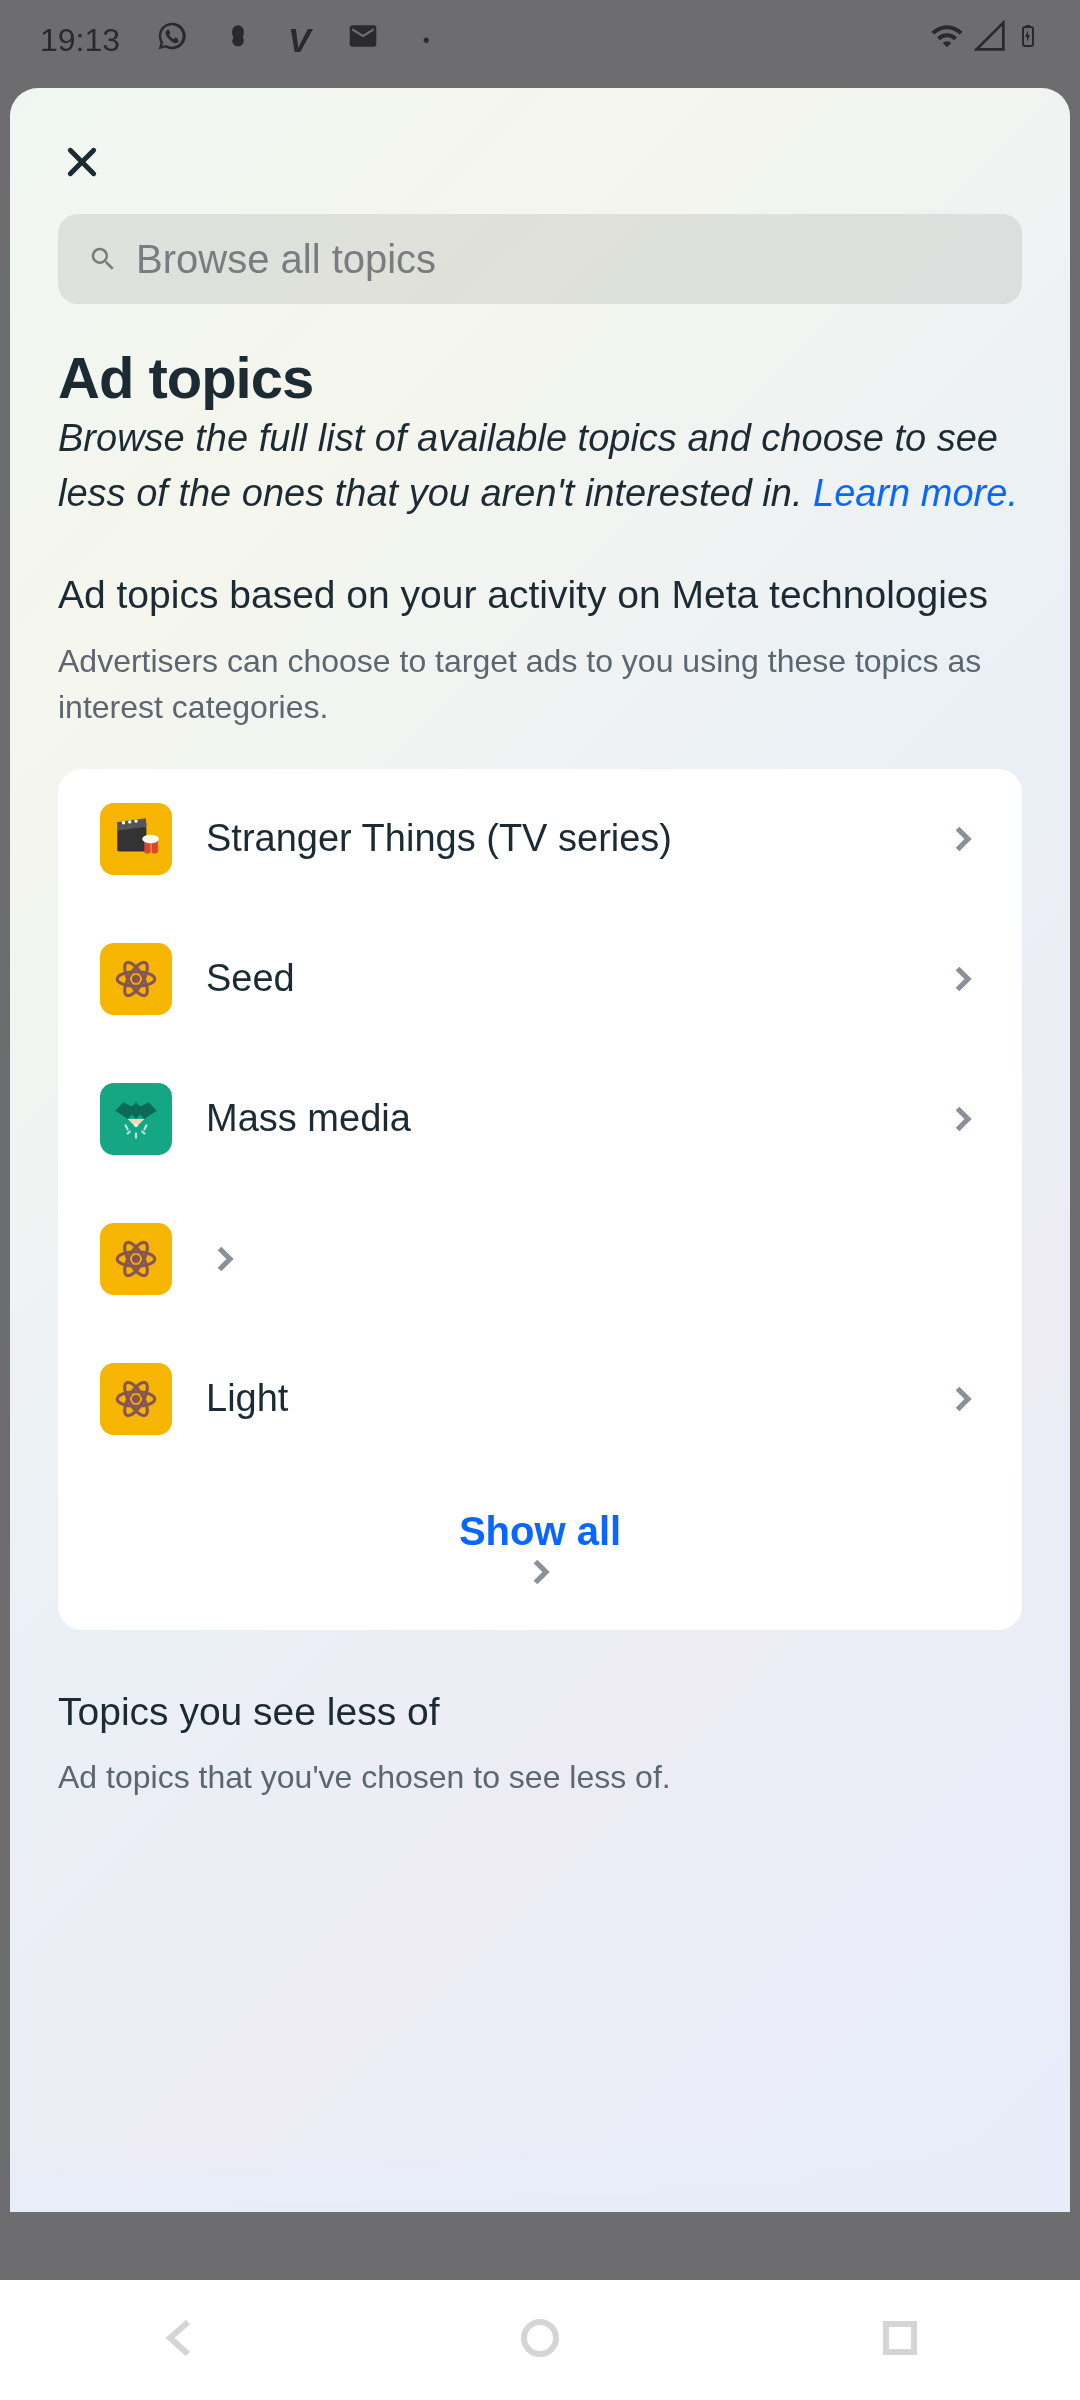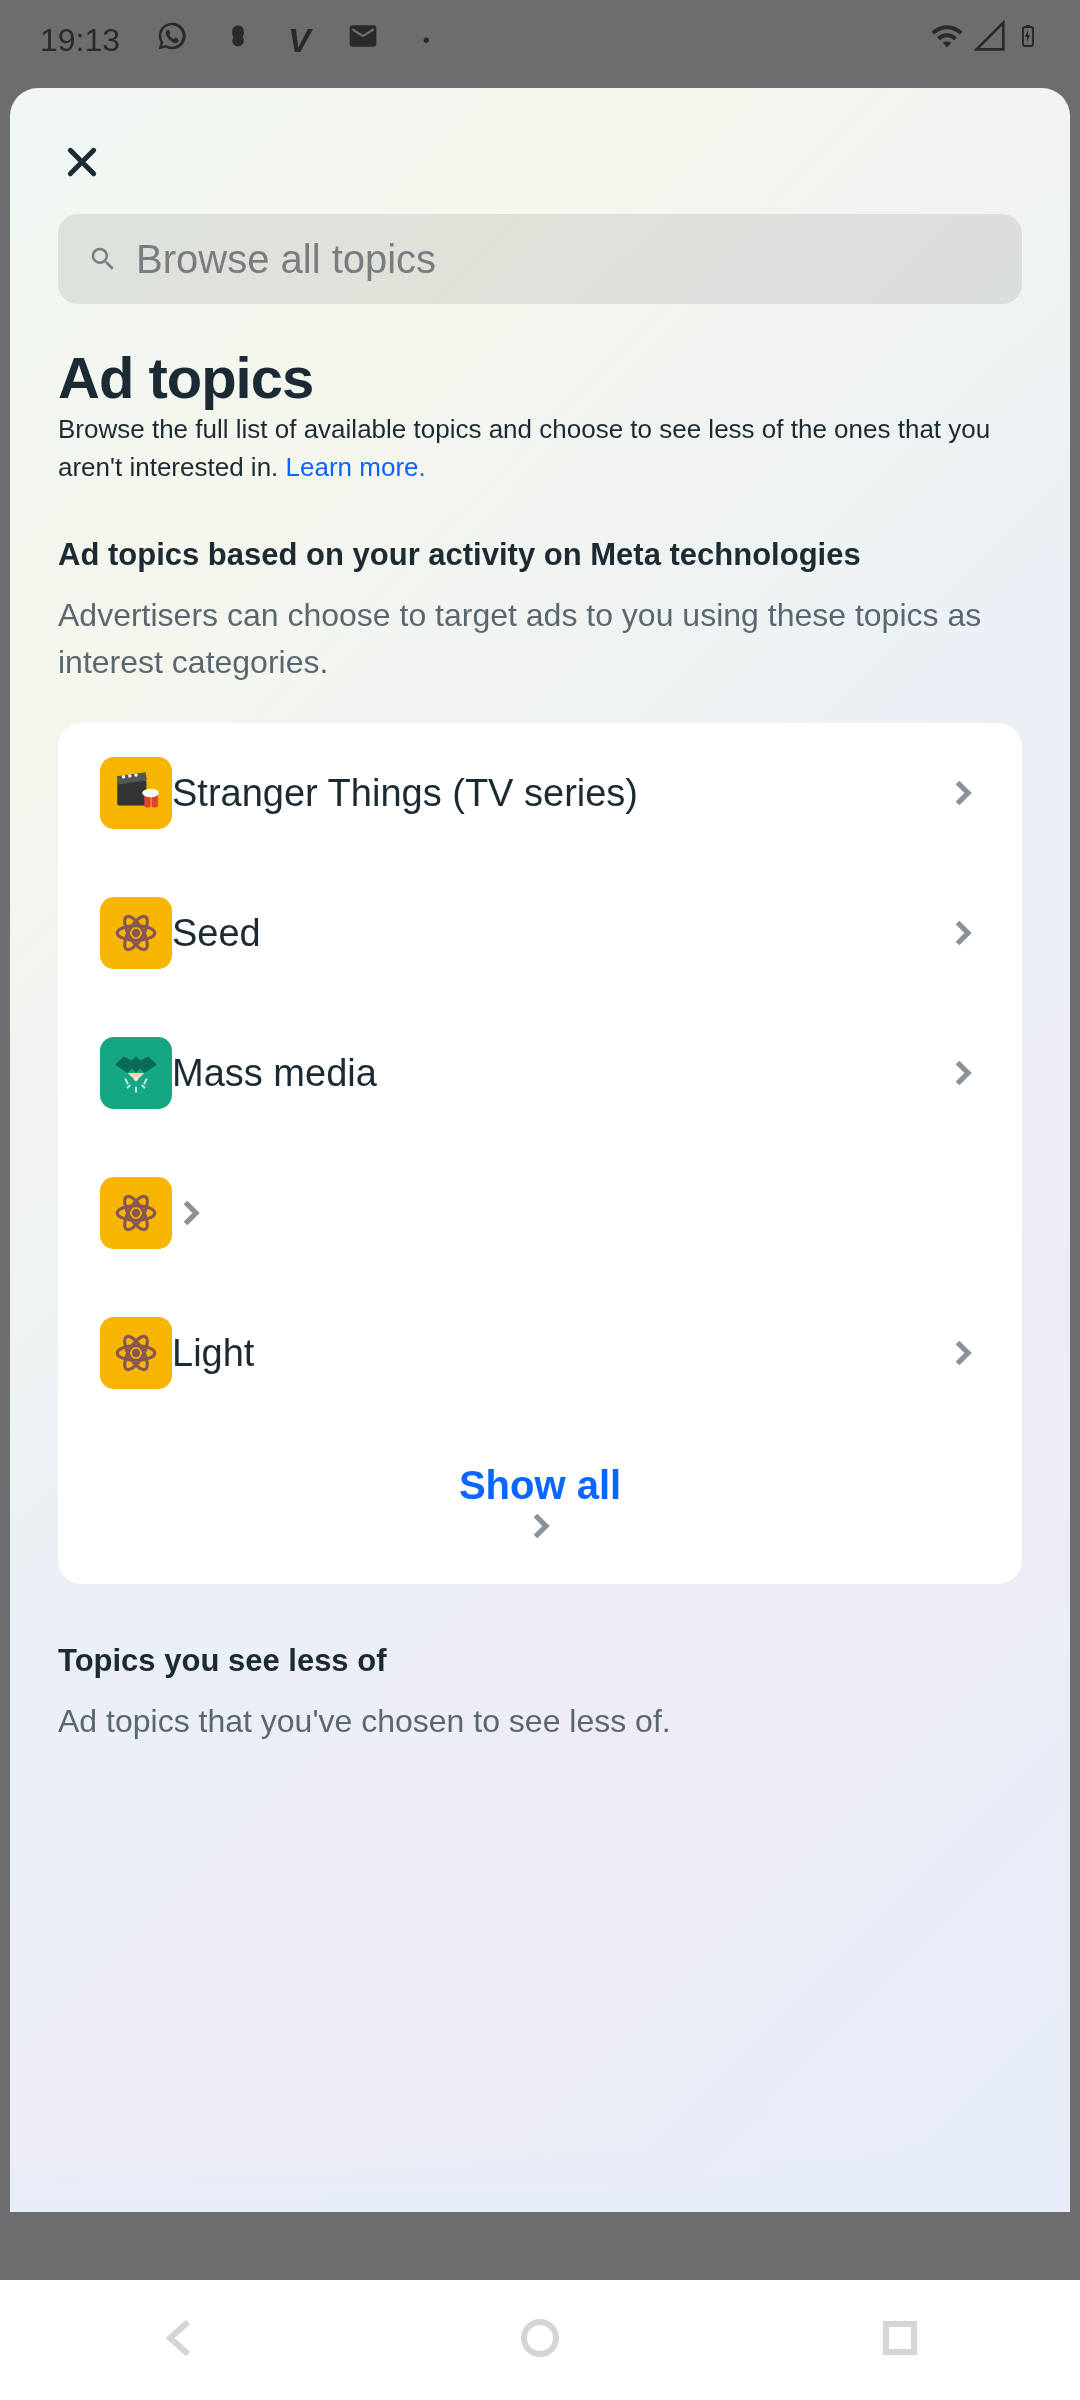--- a/index.html
+++ b/index.html
@@ -79,50 +79,52 @@
       color: #7a7d80;
       font-size: 40px;
     }
     .page-title {
       font-size: 58px;
       font-weight: 800;
       color: #1c2b33;
       letter-spacing: -1px;
     }
     .description {
-      font-size: 26px;
+      font-size: 38px;
       color: #1c2b33;
       line-height: 1.45;
       margin-bottom: 48px;
+      font-style: italic;
     }
     .learn-more {
       color: #0a66ff;
     }
     .section-heading {
-      font-size: 31px;
-      font-weight: 700;
+      font-size: 39px;
+      font-weight: 400;
       color: #1c2b33;
       line-height: 1.35;
       margin-bottom: 16px;
     }
     .section-sub {
       font-size: 32px;
       color: #5b6770;
       line-height: 1.45;
       margin-bottom: 38px;
     }
     .card {
       background: #ffffff;
       border-radius: 24px;
       overflow: hidden;
     }
     .list-row {
       display: flex;
       align-items: center;
       padding: 34px 42px;
+      gap: 34px;
     }
     .topic-icon {
       width: 72px;
       height: 72px;
       border-radius: 14px;
       display: flex;
       align-items: center;
       justify-content: center;
       flex-shrink: 0;
     }

